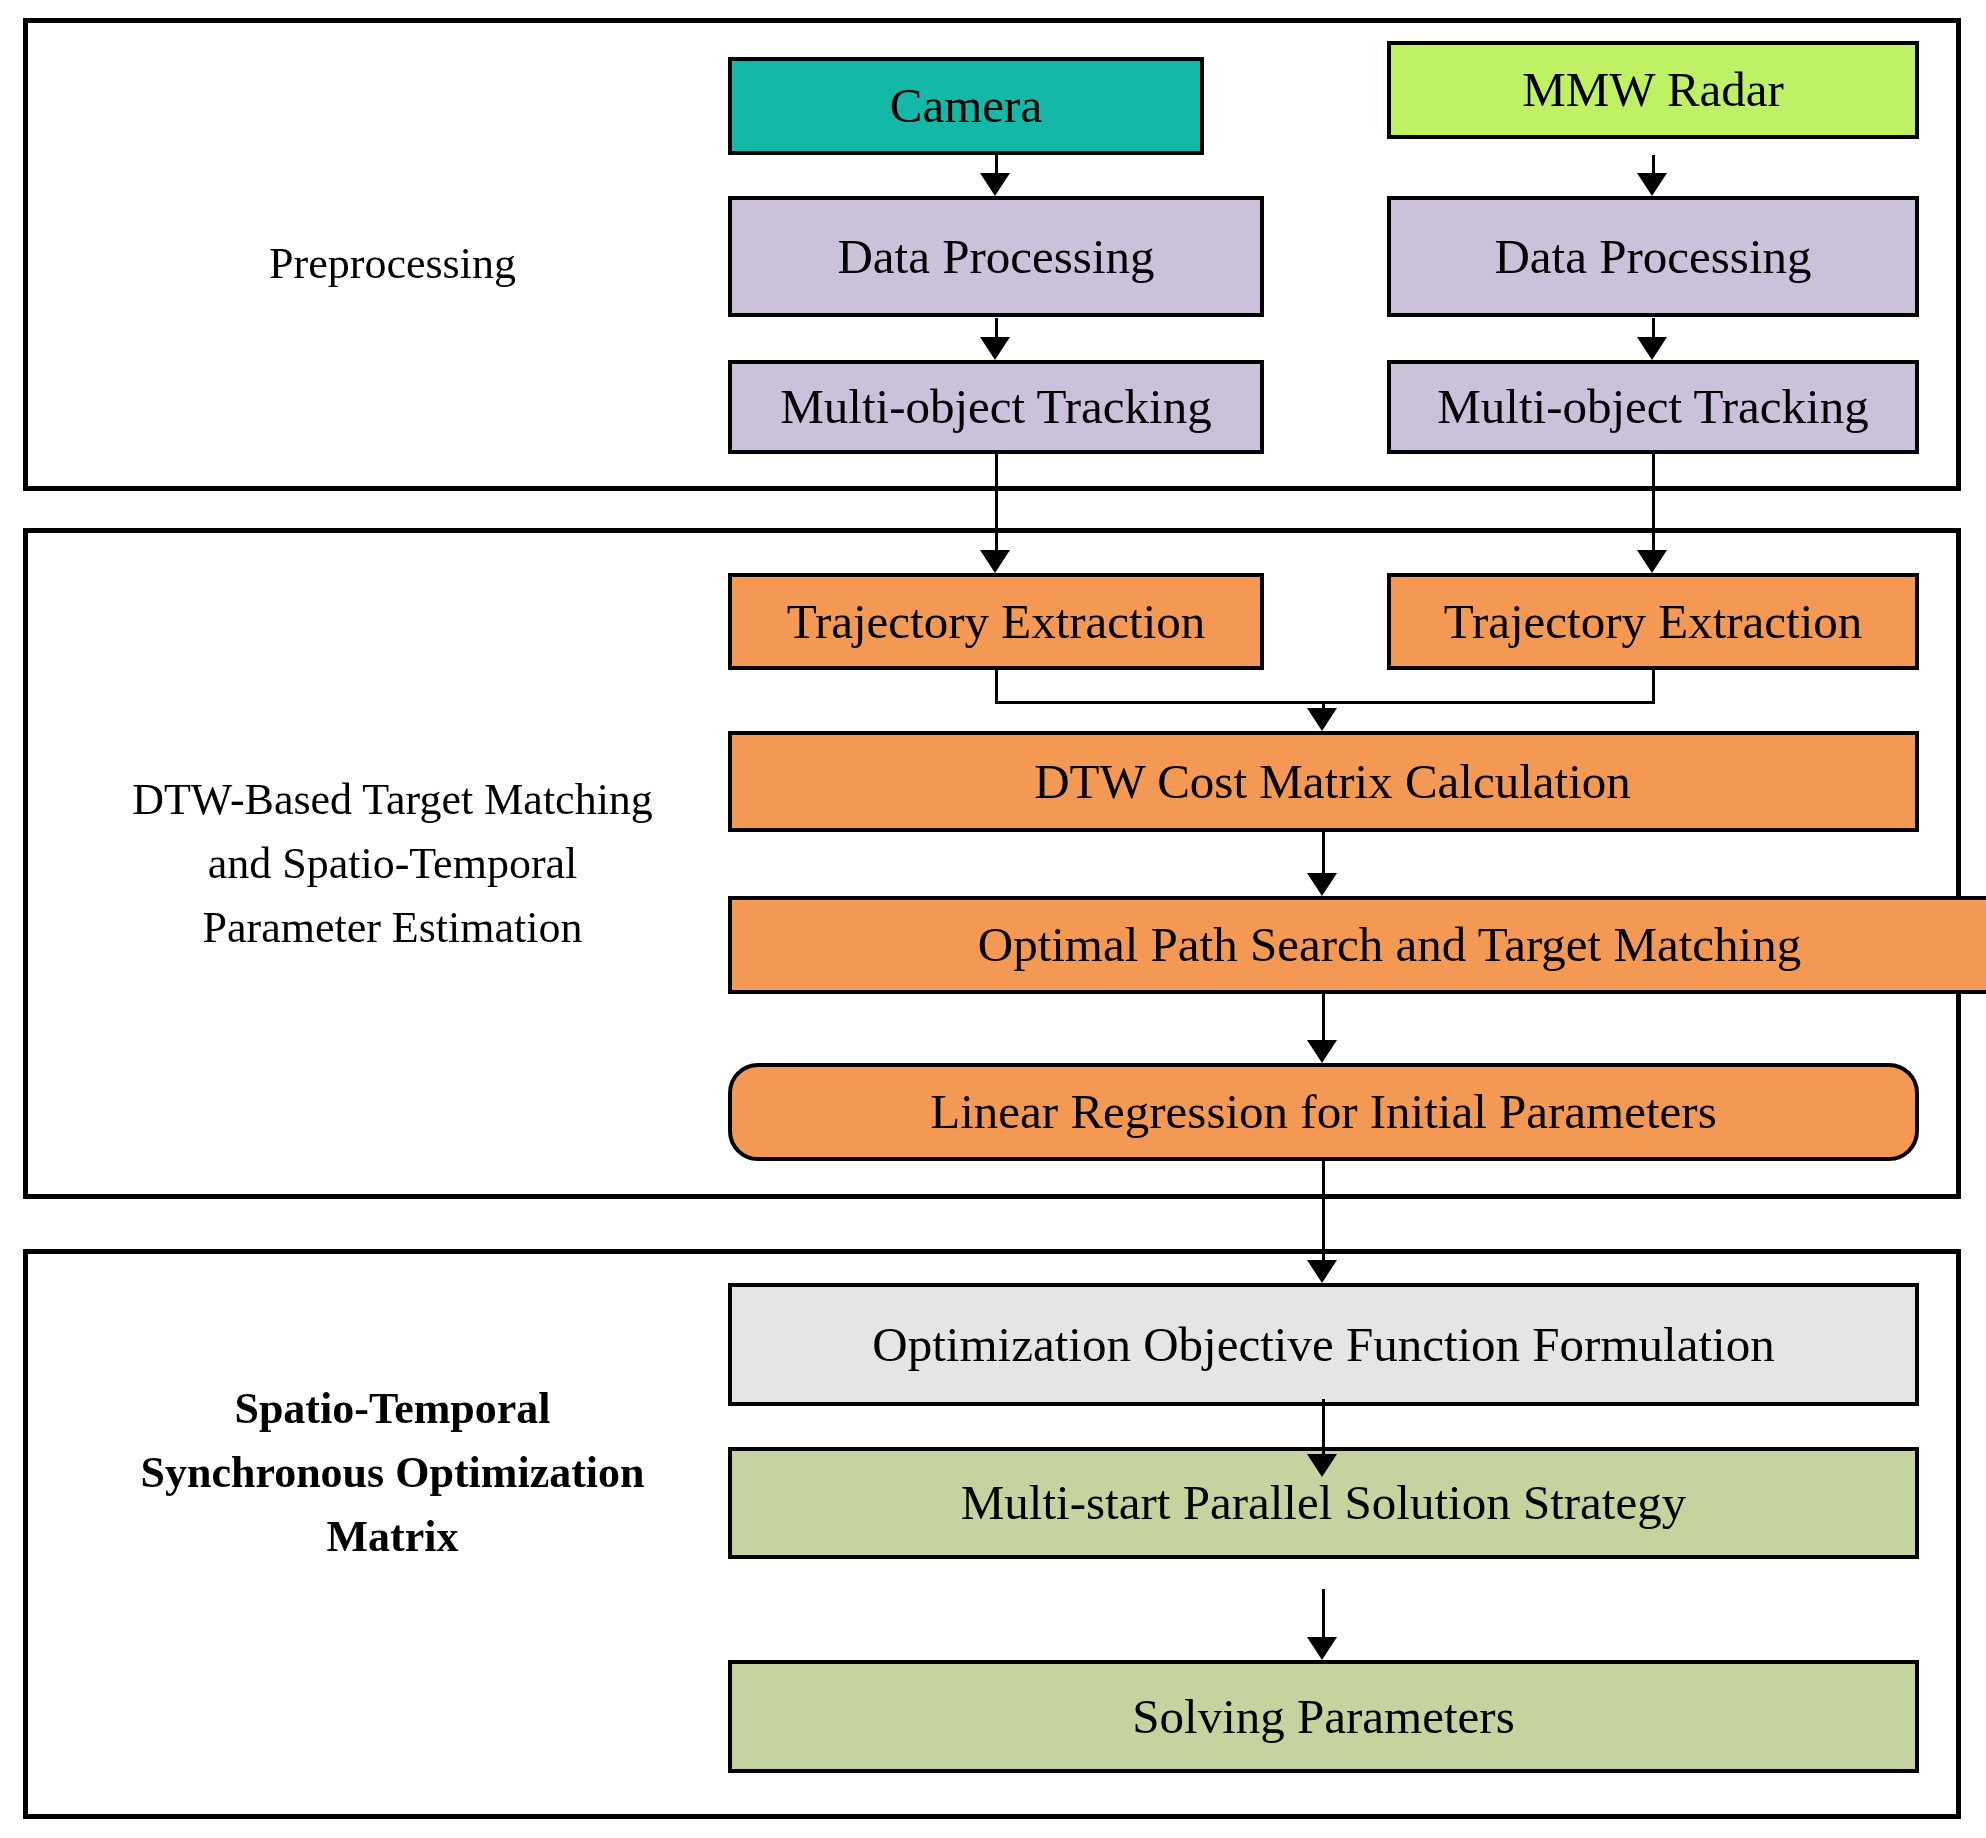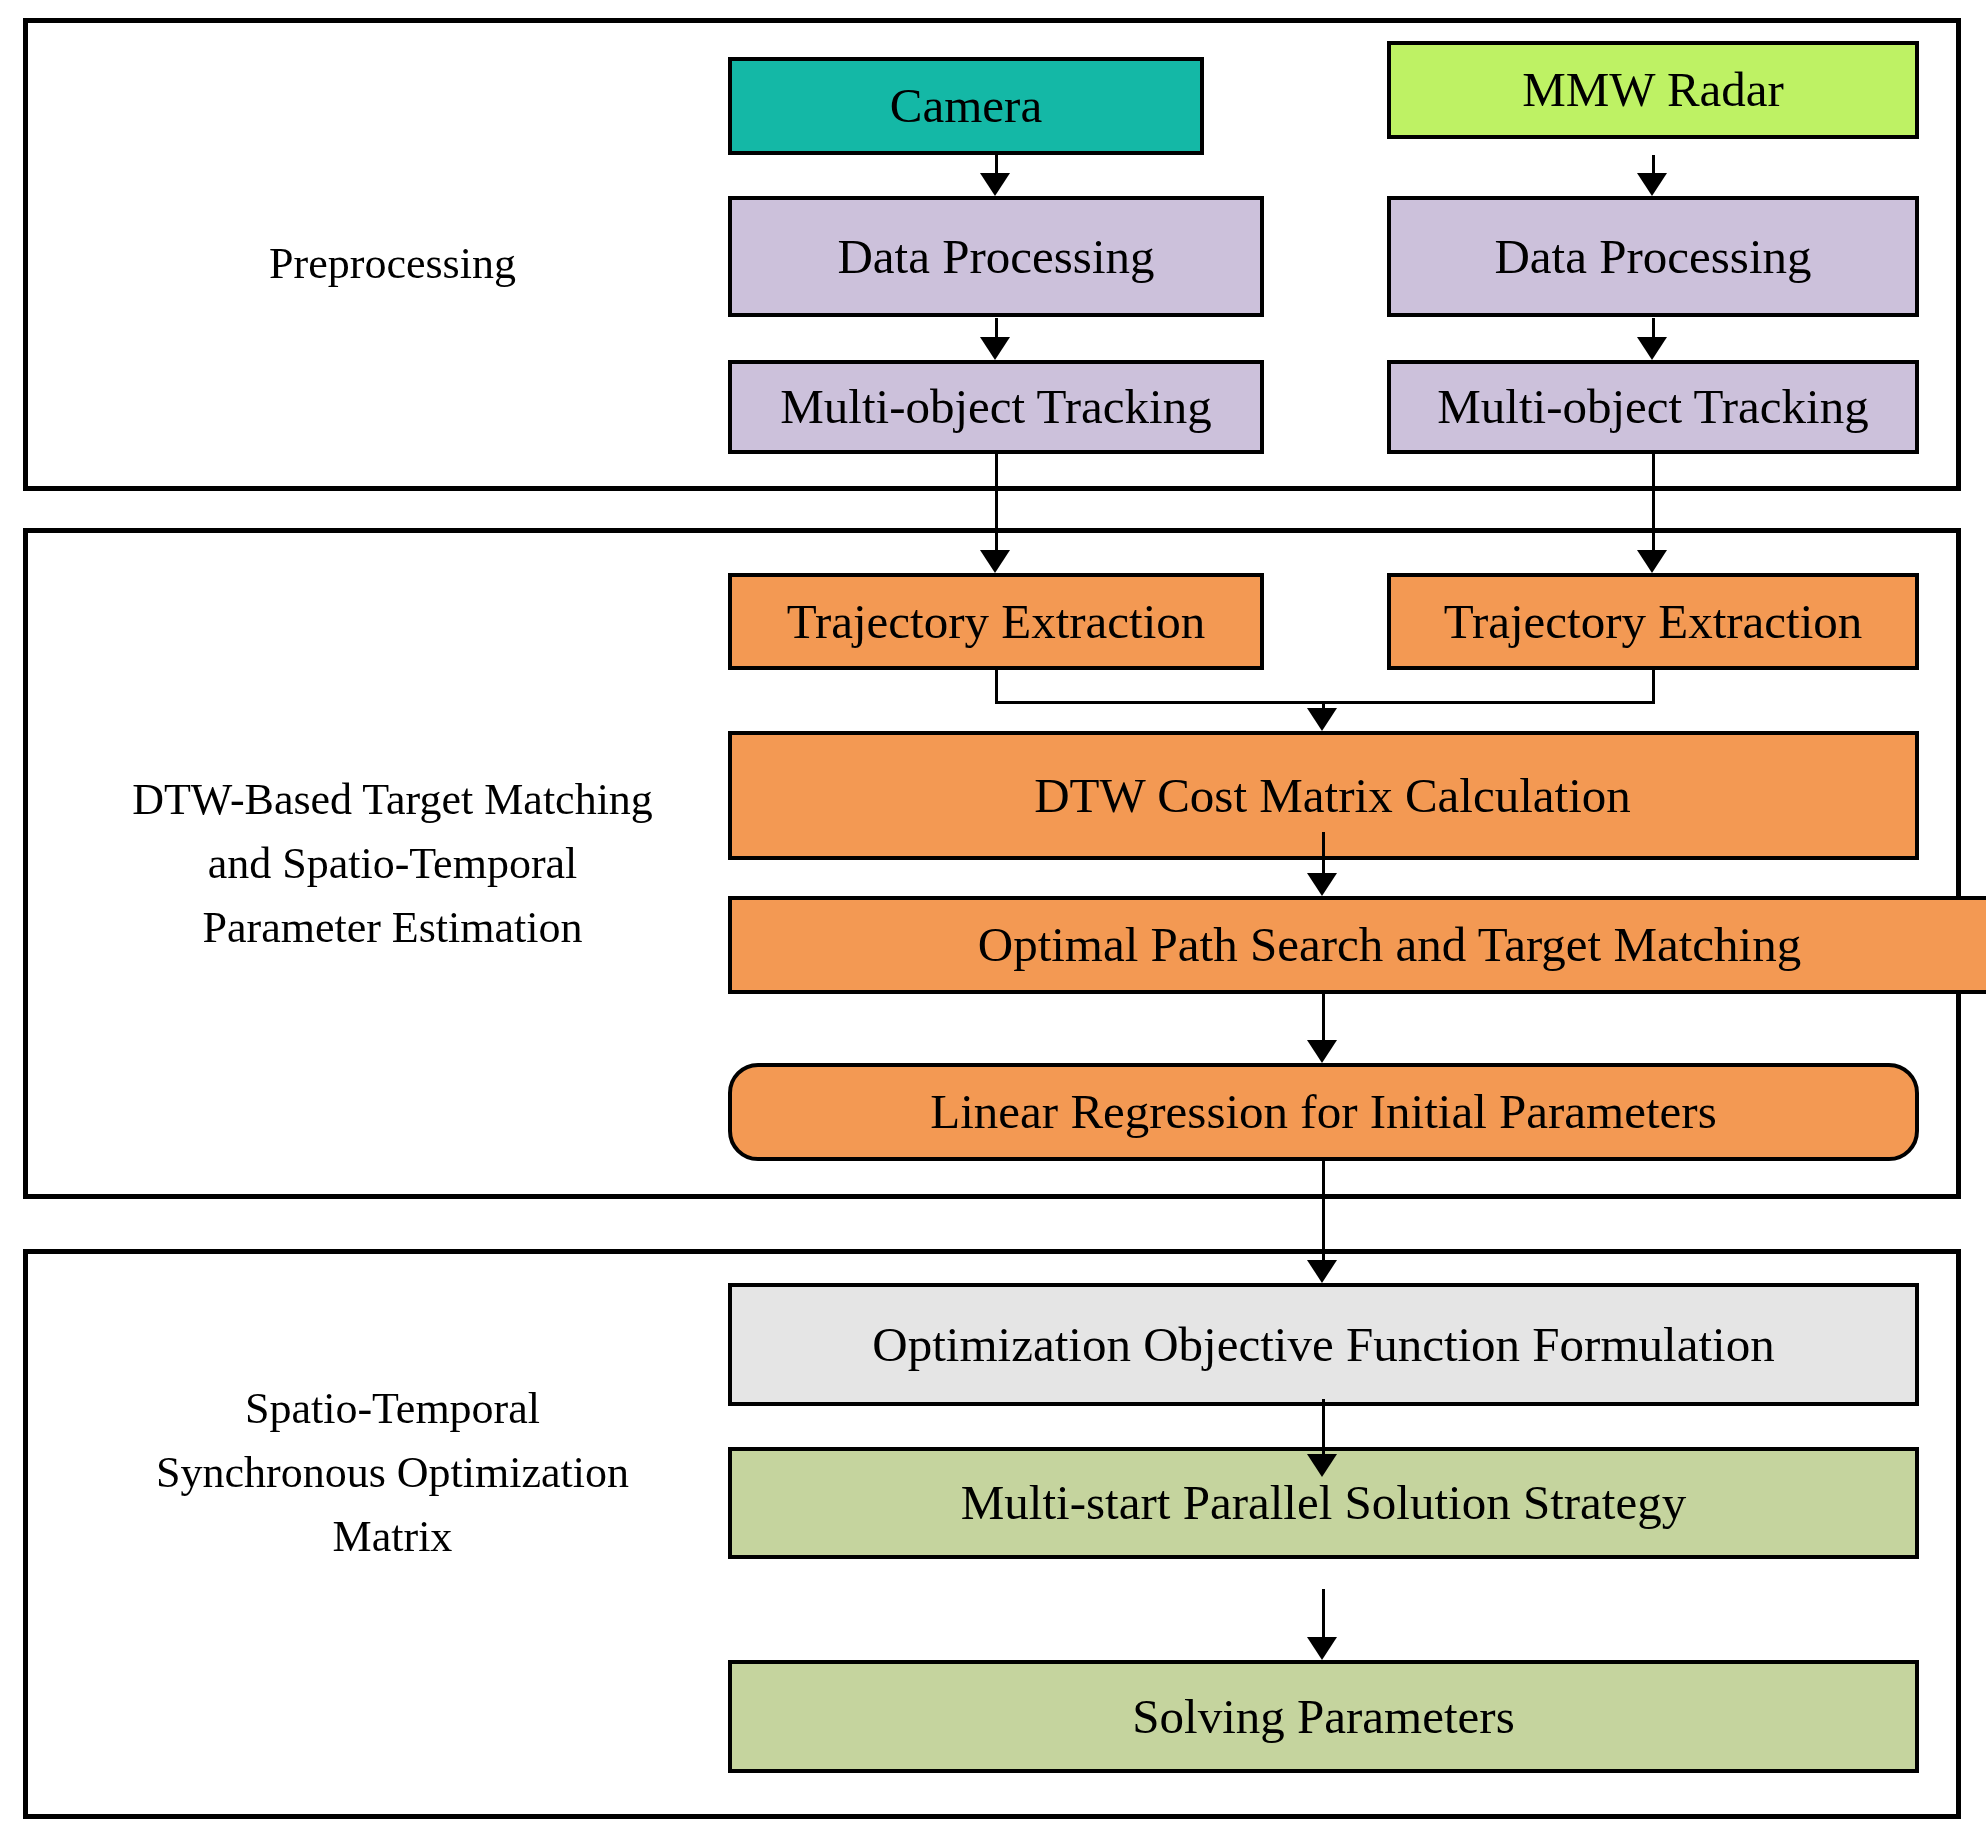--- a/index.html
+++ b/index.html
@@ -65,36 +65,36 @@
   <div class="section" style="left:23px; top:1249px; width:1938px; height:570px;"></div>
 
   <div class="slabel" style="left:49px; top:232px; width:687px;">Preprocessing</div>
 
   <div class="slabel" style="left:49px; top:768px; width:687px;">
     <div>DTW-Based Target Matching</div>
     <div>and Spatio-Temporal</div>
     <div>Parameter Estimation</div>
   </div>
 
-  <div class="slabel" style="left:49px; top:1377px; width:687px;">
+  <div class="slabel" style="left:49px; top:1377px; width:687px;font-weight:bold;">
     <div>Spatio-Temporal</div>
     <div>Synchronous Optimization</div>
     <div>Matrix</div>
   </div>
 
   <div class="node" style="left: 728px; top: 57px; width: 476px; height: 98px; background-color: #14b8a6;">Camera</div>
   <div class="node" style="left: 1387px; top: 41px; width: 532px; height: 98px; background-color: #bef264;">MMW Radar</div>
   <div class="node" style="left: 728px; top: 196px; width: 536px; height: 121px; background-color: rgb(204, 193, 219);">Data Processing</div>
   <div class="node" style="left: 1387px; top: 196px; width: 532px; height: 121px; background-color: rgb(204, 193, 219);">Data Processing</div>
   <div class="node" style="left: 728px; top: 360px; width: 536px; height: 94px; background-color: rgb(204, 193, 219);">Multi-object Tracking</div>
   <div class="node" style="left: 1387px; top: 360px; width: 532px; height: 94px; background-color: rgb(204, 193, 219);">Multi-object Tracking</div>
 
   <div class="node" style="left: 728px; top: 573px; width: 536px; height: 97px; background-color: rgb(243, 153, 83);">Trajectory Extraction</div>
   <div class="node" style="left: 1387px; top: 573px; width: 532px; height: 97px; background-color: rgb(243, 153, 83);">Trajectory Extraction</div>
-  <div class="node" style="left: 728px; top: 731px; width: 1191px; height: 129px; background-color: rgb(243, 153, 83); padding-left: 18px;">DTW Cost Matrix Calculation</div>
+  <div class="node" style="left: 728px; top: 731px; width: 1191px; height: 101px; background-color: rgb(243, 153, 83); padding-left: 18px;">DTW Cost Matrix Calculation</div>
   <div class="node" style="left: 728px; top: 896px; width: 1323px; height: 98px; background-color: rgb(243, 153, 83);">Optimal Path Search and Target Matching</div>
   <div class="node" style="left: 728px; top: 1063px; width: 1191px; height: 98px; background-color: rgb(243, 153, 83); border-radius: 30px;">Linear Regression for Initial Parameters</div>
 
   <div class="node" style="left: 728px; top: 1283px; width: 1191px; height: 123px; background-color: #e5e5e5;">Optimization Objective Function Formulation</div>
   <div class="node" style="left: 728px; top: 1447px; width: 1191px; height: 112px; background-color: rgb(197, 212, 158);">Multi-start Parallel Solution Strategy</div>
   <div class="node" style="left: 728px; top: 1660px; width: 1191px; height: 113px; background-color: rgb(197, 212, 158);">Solving Parameters</div>
 
   <div class="vline" style="left:995px; top:155px; height:19.6px;"></div>
   <div class="ah" style="left:980px; top:173px;"></div>
   <div class="vline" style="left:995px; top:318px; height:21px;"></div>

